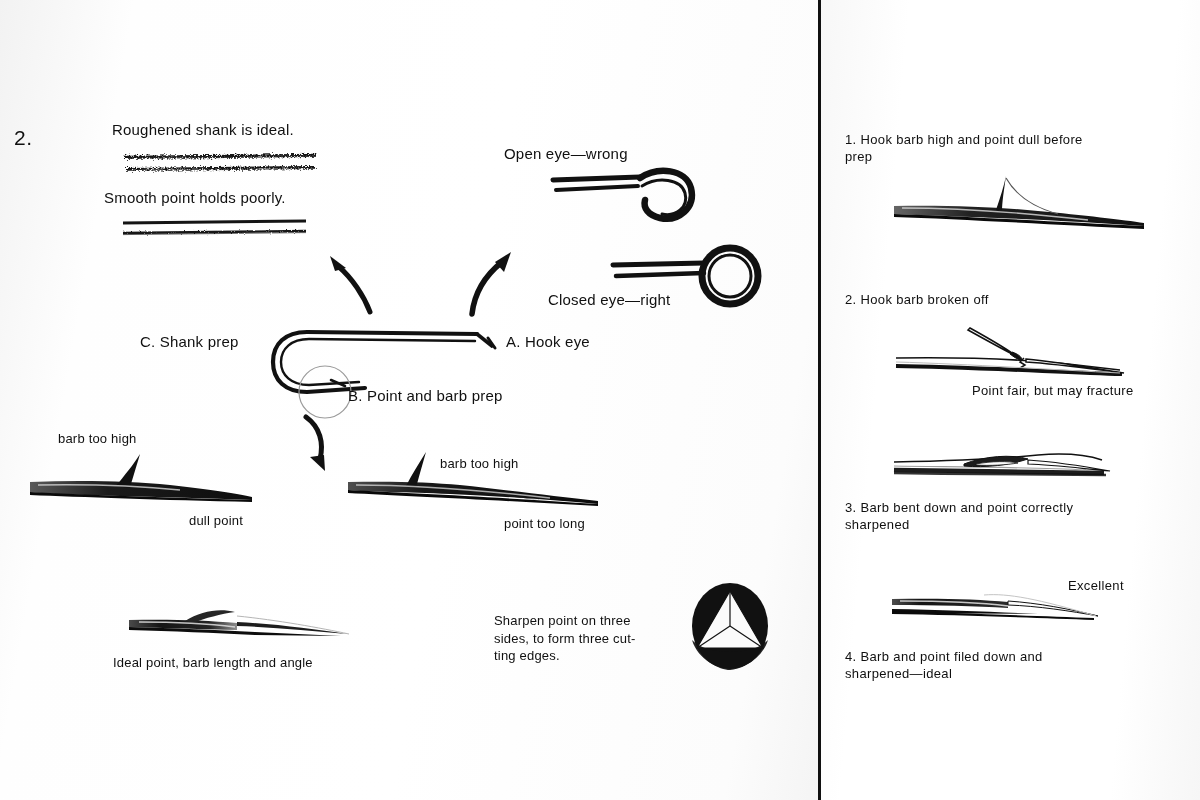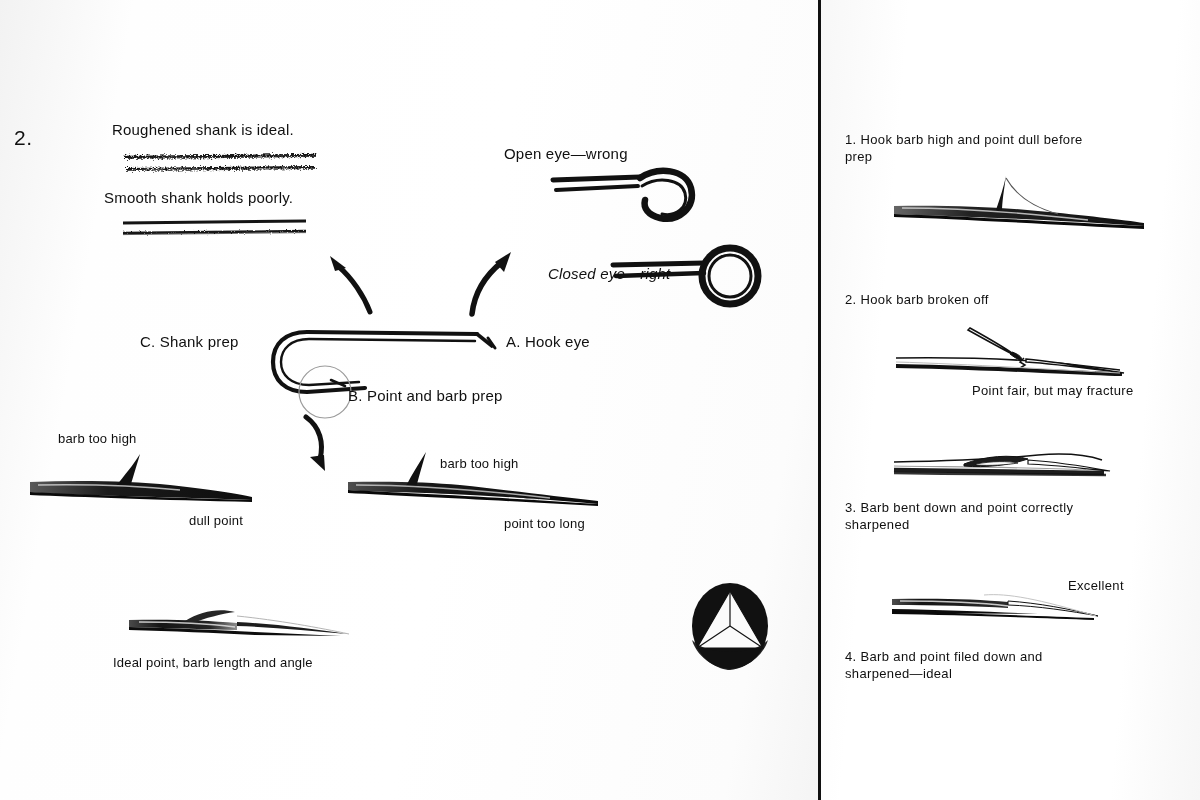--- a/index.html
+++ b/index.html
@@ -78,21 +78,21 @@
       </defs>
       <g filter="url(#rough1)" stroke="#141414" fill="none">
         <path d="M4,9 L196,7" stroke-width="2.4"></path>
         <path d="M4,10.5 L196,8.5" stroke-width="1.2" opacity=".8"></path>
         <path d="M6,21 L195,19" stroke-width="2.2"></path>
         <path d="M6,22.5 L195,20.5" stroke-width="1.1" opacity=".75"></path>
       </g>
     </svg>
   </div>
 
-  <div class="lbl" style="left:104px; top:188px;">Smooth shank holds poorly.</div>
+  <div class="lbl" style="left:104px; top:188px;">Smooth point holds poorly.</div>
 
   <div class="art" style="left:120px; top:215px;">
     <svg width="190" height="28" viewBox="0 0 190 28">
       <defs>
         <filter id="rough2" x="-5%" y="-80%" width="110%" height="260%">
           <feTurbulence type="fractalNoise" baseFrequency="0.7 1.1" numOctaves="2" seed="3" result="n2"></feTurbulence>
           <feDisplacementMap in="SourceGraphic" in2="n2" scale="2.4" xChannelSelector="R" yChannelSelector="G"></feDisplacementMap>
         </filter>
       </defs>
       <path d="M3,8 L186,6" stroke="#141414" stroke-width="3" fill="none"></path>
@@ -122,21 +122,21 @@
     <svg width="165" height="85" viewBox="0 0 165 85">
       <g fill="none" stroke="#111" stroke-linecap="round">
         <path d="M5,22 L96,20" stroke-width="5"></path>
         <path d="M8,33 L96,30" stroke-width="4.5"></path>
         <circle cx="122" cy="33" r="28" stroke-width="7"></circle>
         <circle cx="122" cy="33" r="21" stroke-width="3"></circle>
       </g>
     </svg>
   </div>
 
-  <div class="lbl" style="left:548px; top:264px;font-style:italic;">Closed eye—right</div>
+  <div class="lbl" style="left:548px; top:290px;">Closed eye—right</div>
 
   <div class="art" style="left:322px; top:246px;">
     <svg width="70" height="70" viewBox="0 0 70 70">
       <path d="M48,66 C42,50 30,32 16,20" stroke="#111" stroke-width="5" fill="none" stroke-linecap="round"></path>
       <path d="M8,10 L24,22 L13,25 Z" fill="#111"></path>
     </svg>
   </div>
 
   <div class="art" style="left:460px; top:244px;">
     <svg width="70" height="72" viewBox="0 0 70 72">
@@ -244,20 +244,23 @@
       <path d="M60,21 C76,11 94,8 110,12 C96,14 80,18 68,23 Z" fill="#262626"></path>
 
       <path d="M112,22 C150,24 188,29 222,34 C186,31 148,27 112,26 Z" fill="#1d1d1d"></path>
       <path d="M112,16 C152,20 196,28 224,34" stroke="#b5b5b5" stroke-width="1" fill="none"></path>
       <path d="M14,22 C50,22 86,24 110,27" stroke="#e2e2e2" stroke-width="1.5" fill="none" opacity=".85"></path>
     </svg>
   </div>
 
   <div class="lbl small" style="left:113px; top:655px;">Ideal point, barb length and angle</div>
 
+  <div class="lbl small" style="left:494px; top:612px; line-height:1.35;">Sharpen point on three
+sides, to form three cut-
+ting edges.</div>
 
   <div class="art" style="left:688px; top:582px;">
     <svg width="84" height="88" viewBox="0 0 84 88">
       <ellipse cx="42" cy="44" rx="38" ry="43" fill="#111"></ellipse>
       <polygon points="42,9 75,66 9,66" fill="#fbfbfb" stroke="#111" stroke-width="1.2"></polygon>
       <g stroke="#111" stroke-width="1.2" fill="none">
         <line x1="42" y1="44" x2="42" y2="9"></line>
         <line x1="42" y1="44" x2="75" y2="66"></line>
         <line x1="42" y1="44" x2="9" y2="66"></line>
       </g>

